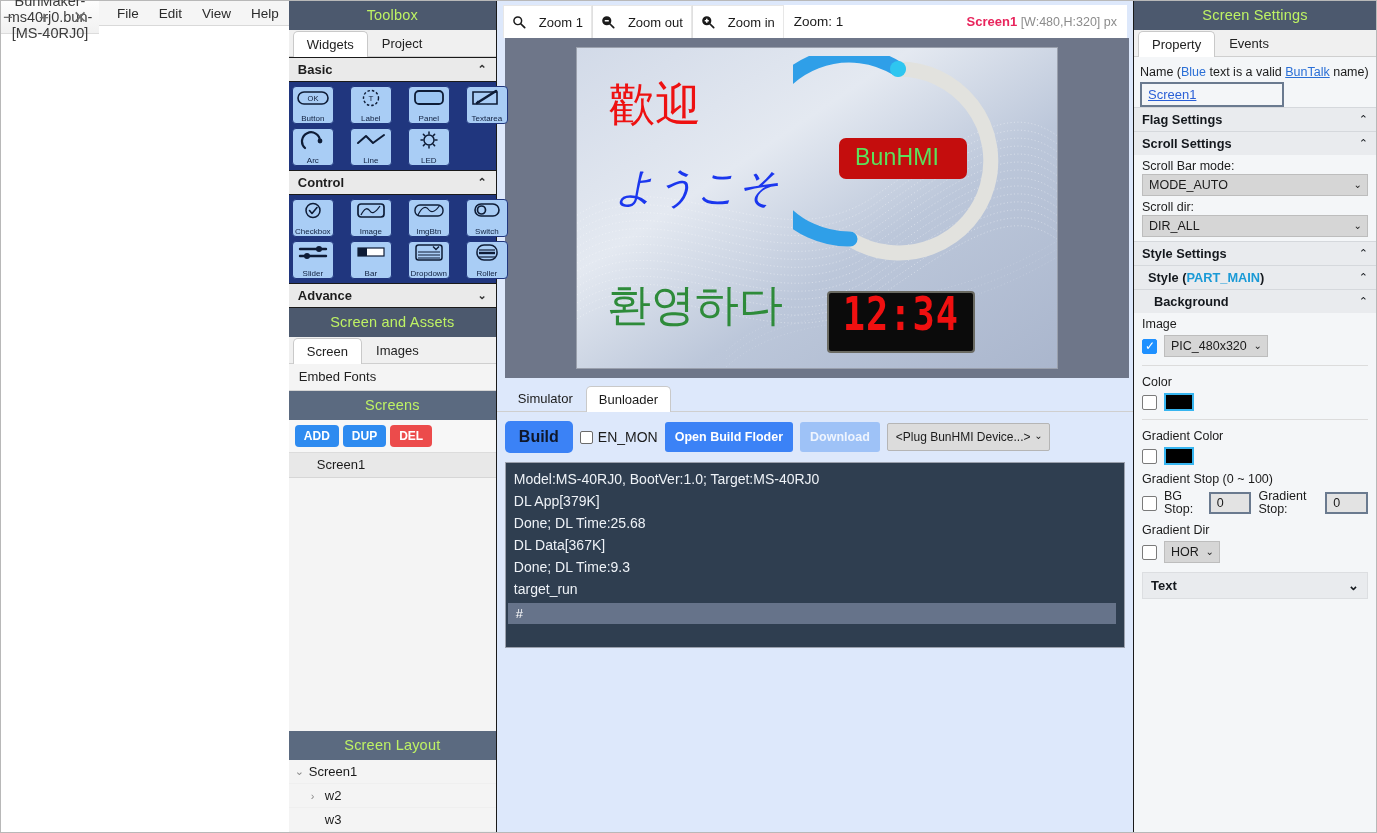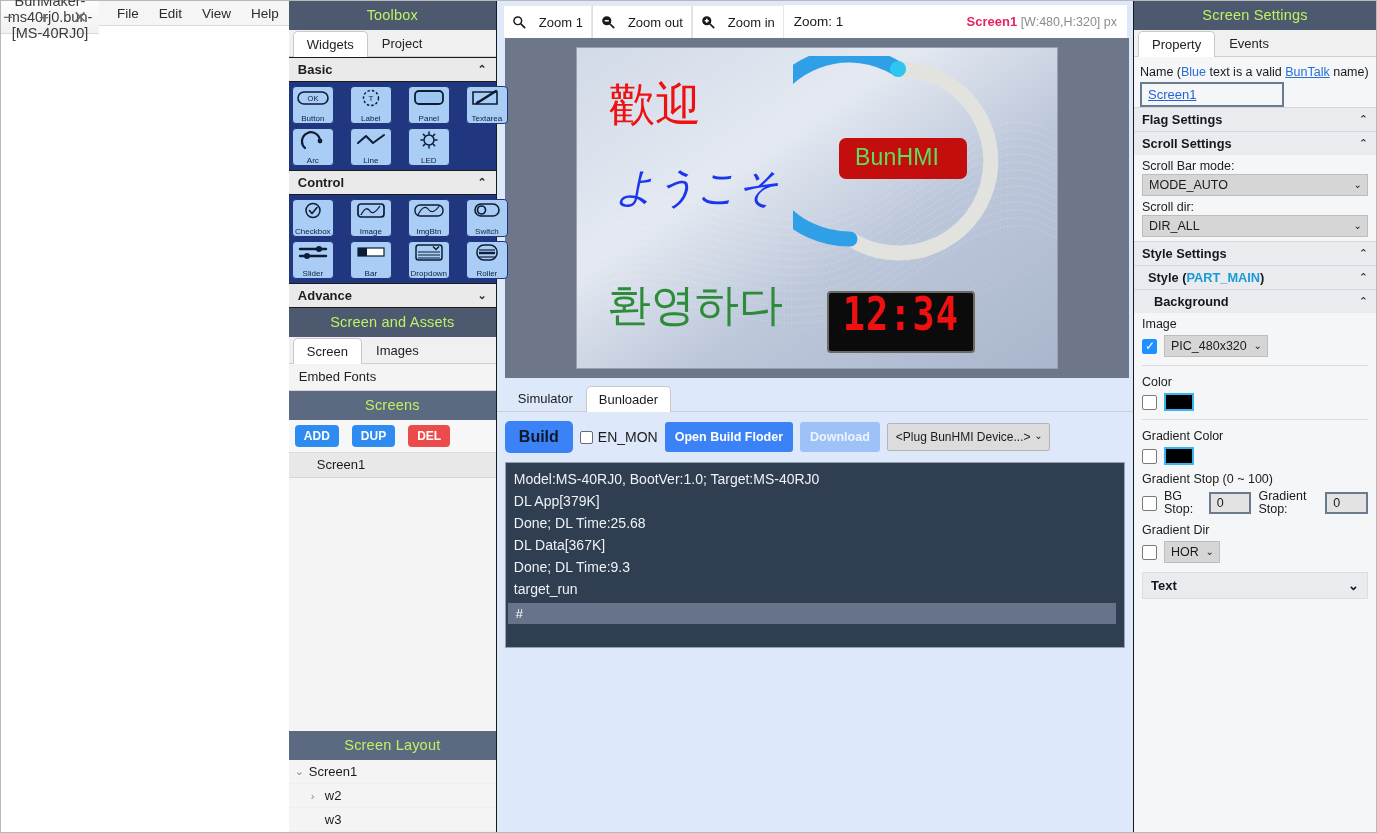--- a/index.html
+++ b/index.html
@@ -117,21 +117,21 @@
   }
   .wicon svg { display:block; }
   .wicon .wlabel {
     position: absolute; bottom: 0px; left: 0; right: 0;
     text-align: center; font-size: 8px; color: #10203f;
     line-height: 9px;
   }
 
   
   .screens-btns {
-    background: #f7f7f7; padding: 5px 6px; display: flex; gap: 13px;
+    background: #f7f7f7; padding: 5px 6px; display: flex; gap: 4px;
     border-bottom: 1px solid #dcdcdc;
   }
   .sbtn {
     font-size: 12px; font-weight: bold; color: #fff;
     border: none; border-radius: 4px;
     padding: 4px 9px; cursor: default;
   }
   .sbtn.blue { background: #2e8bf0; }
   .sbtn.red  { background: #ec4b4b; }
   .list-area { background: #f4f4f4; flex: 1 1 auto; min-height: 0; overflow: hidden; }

